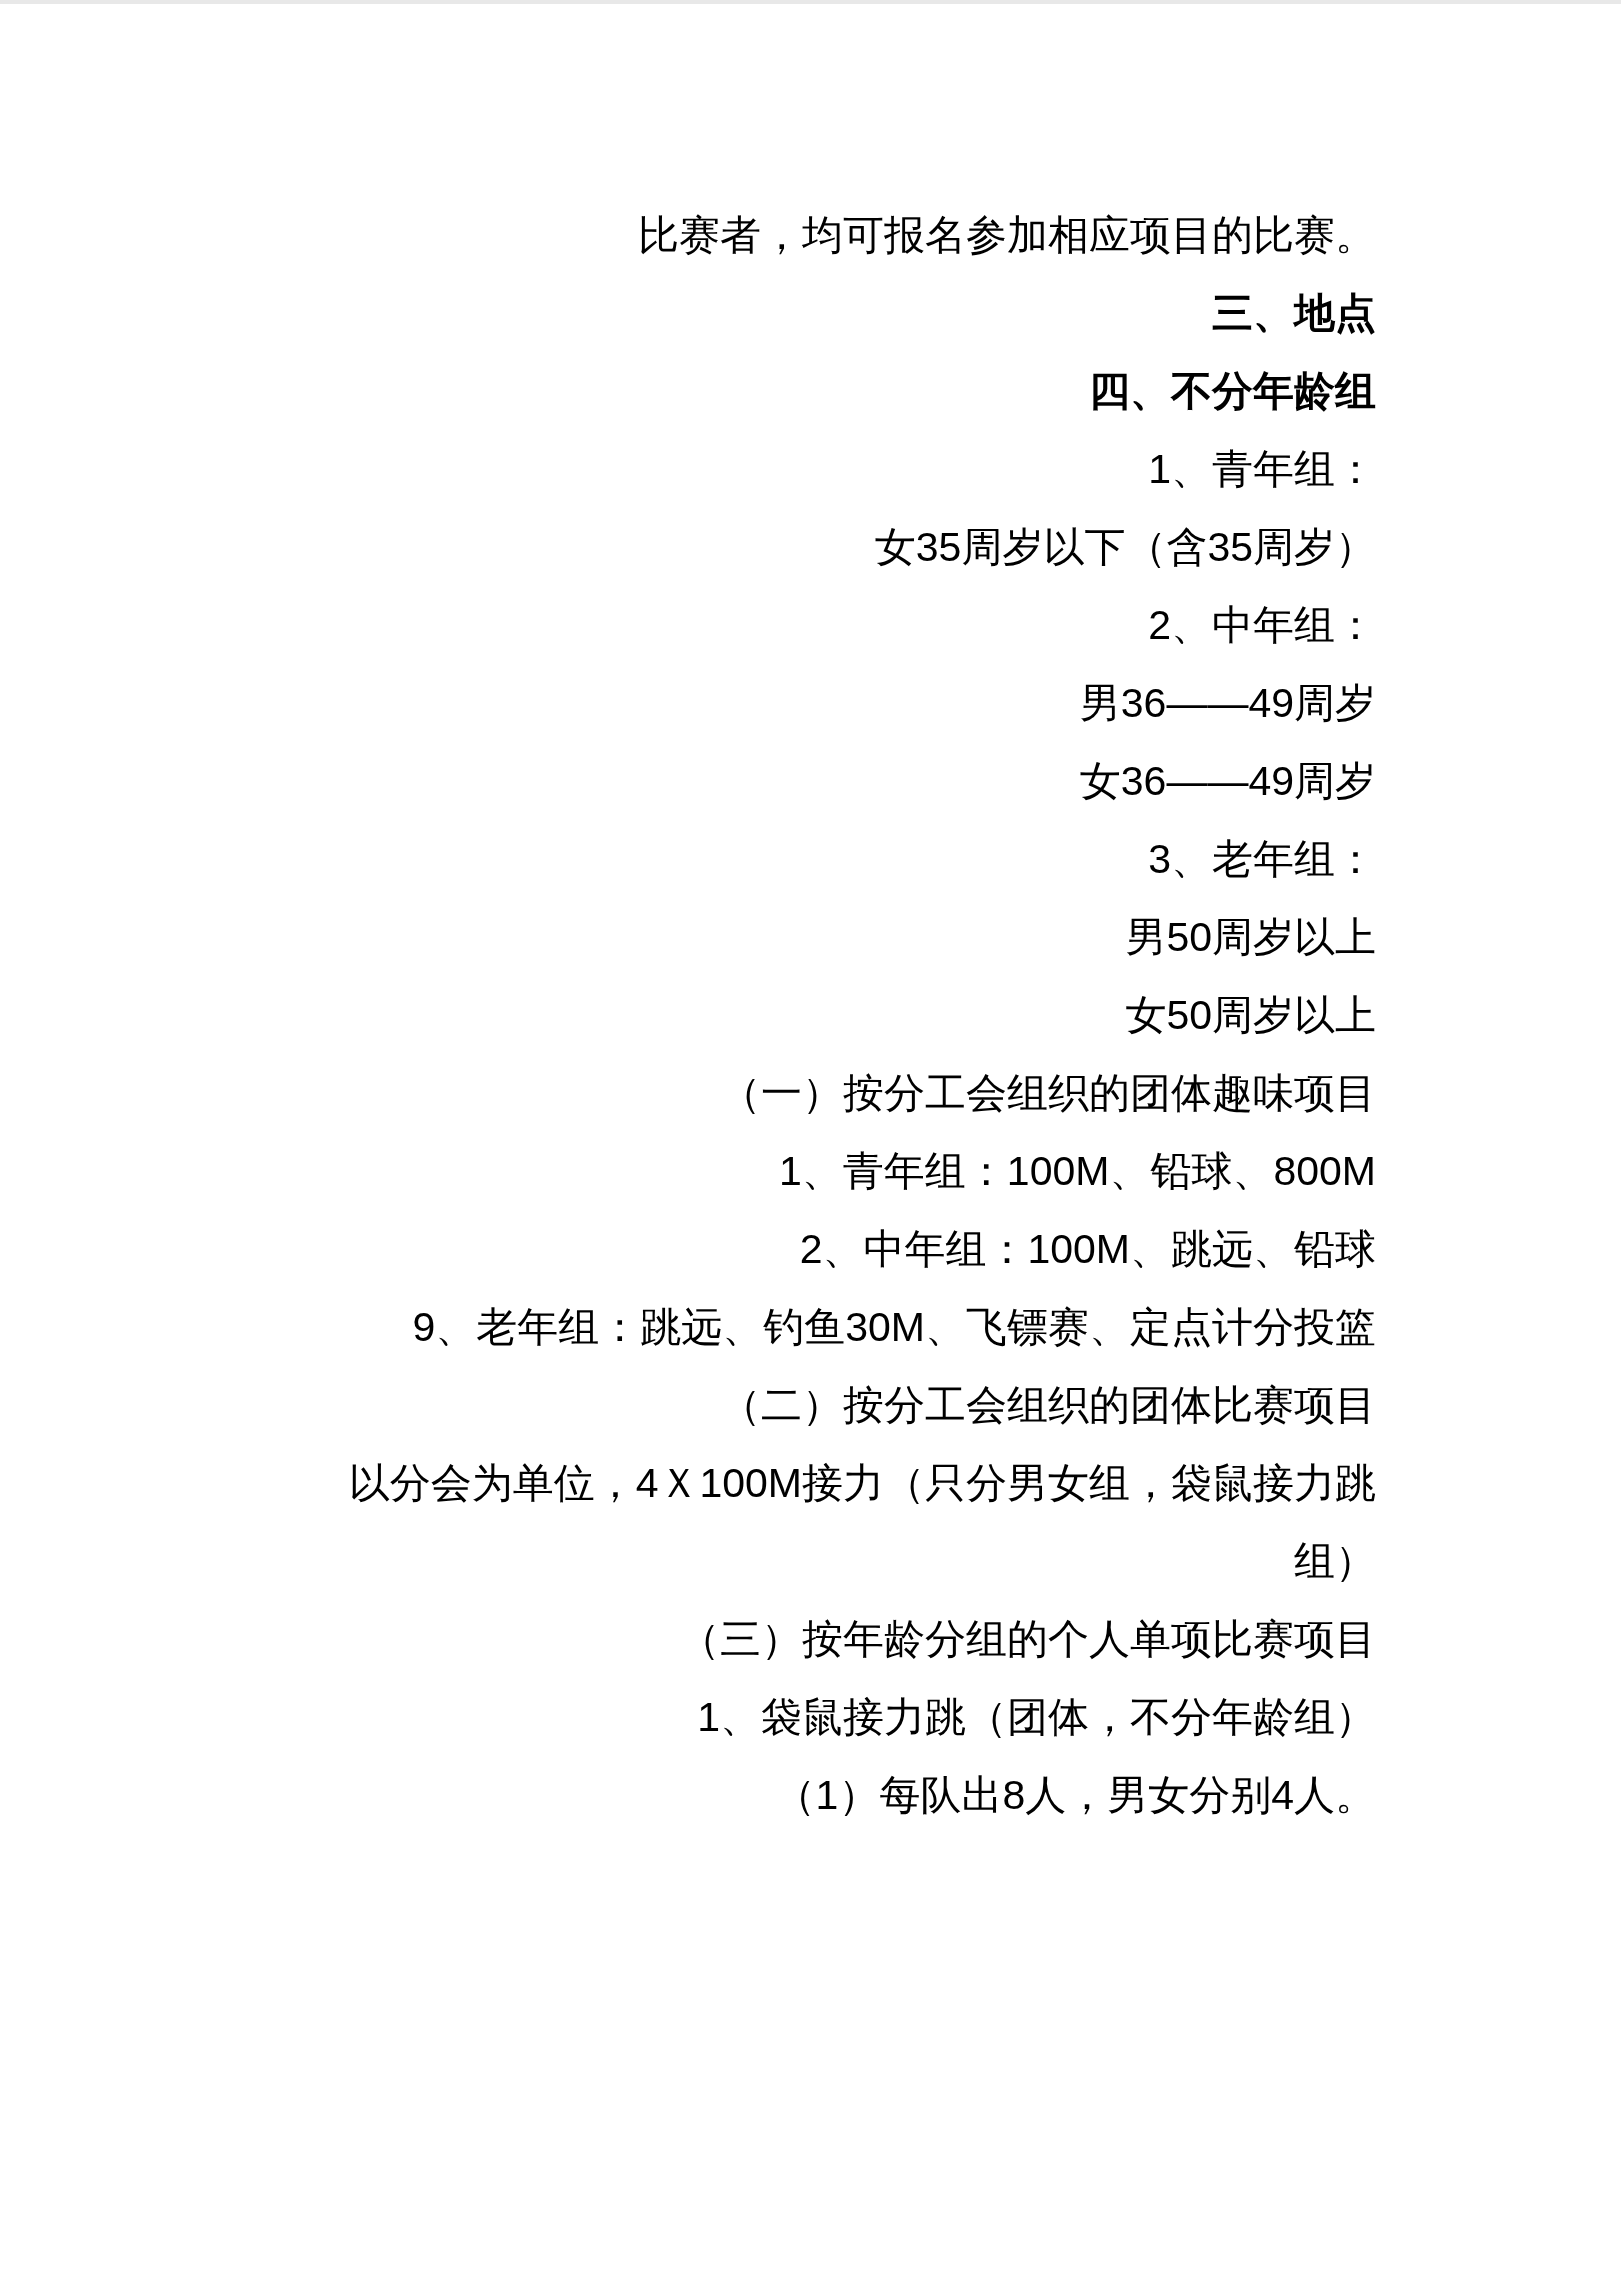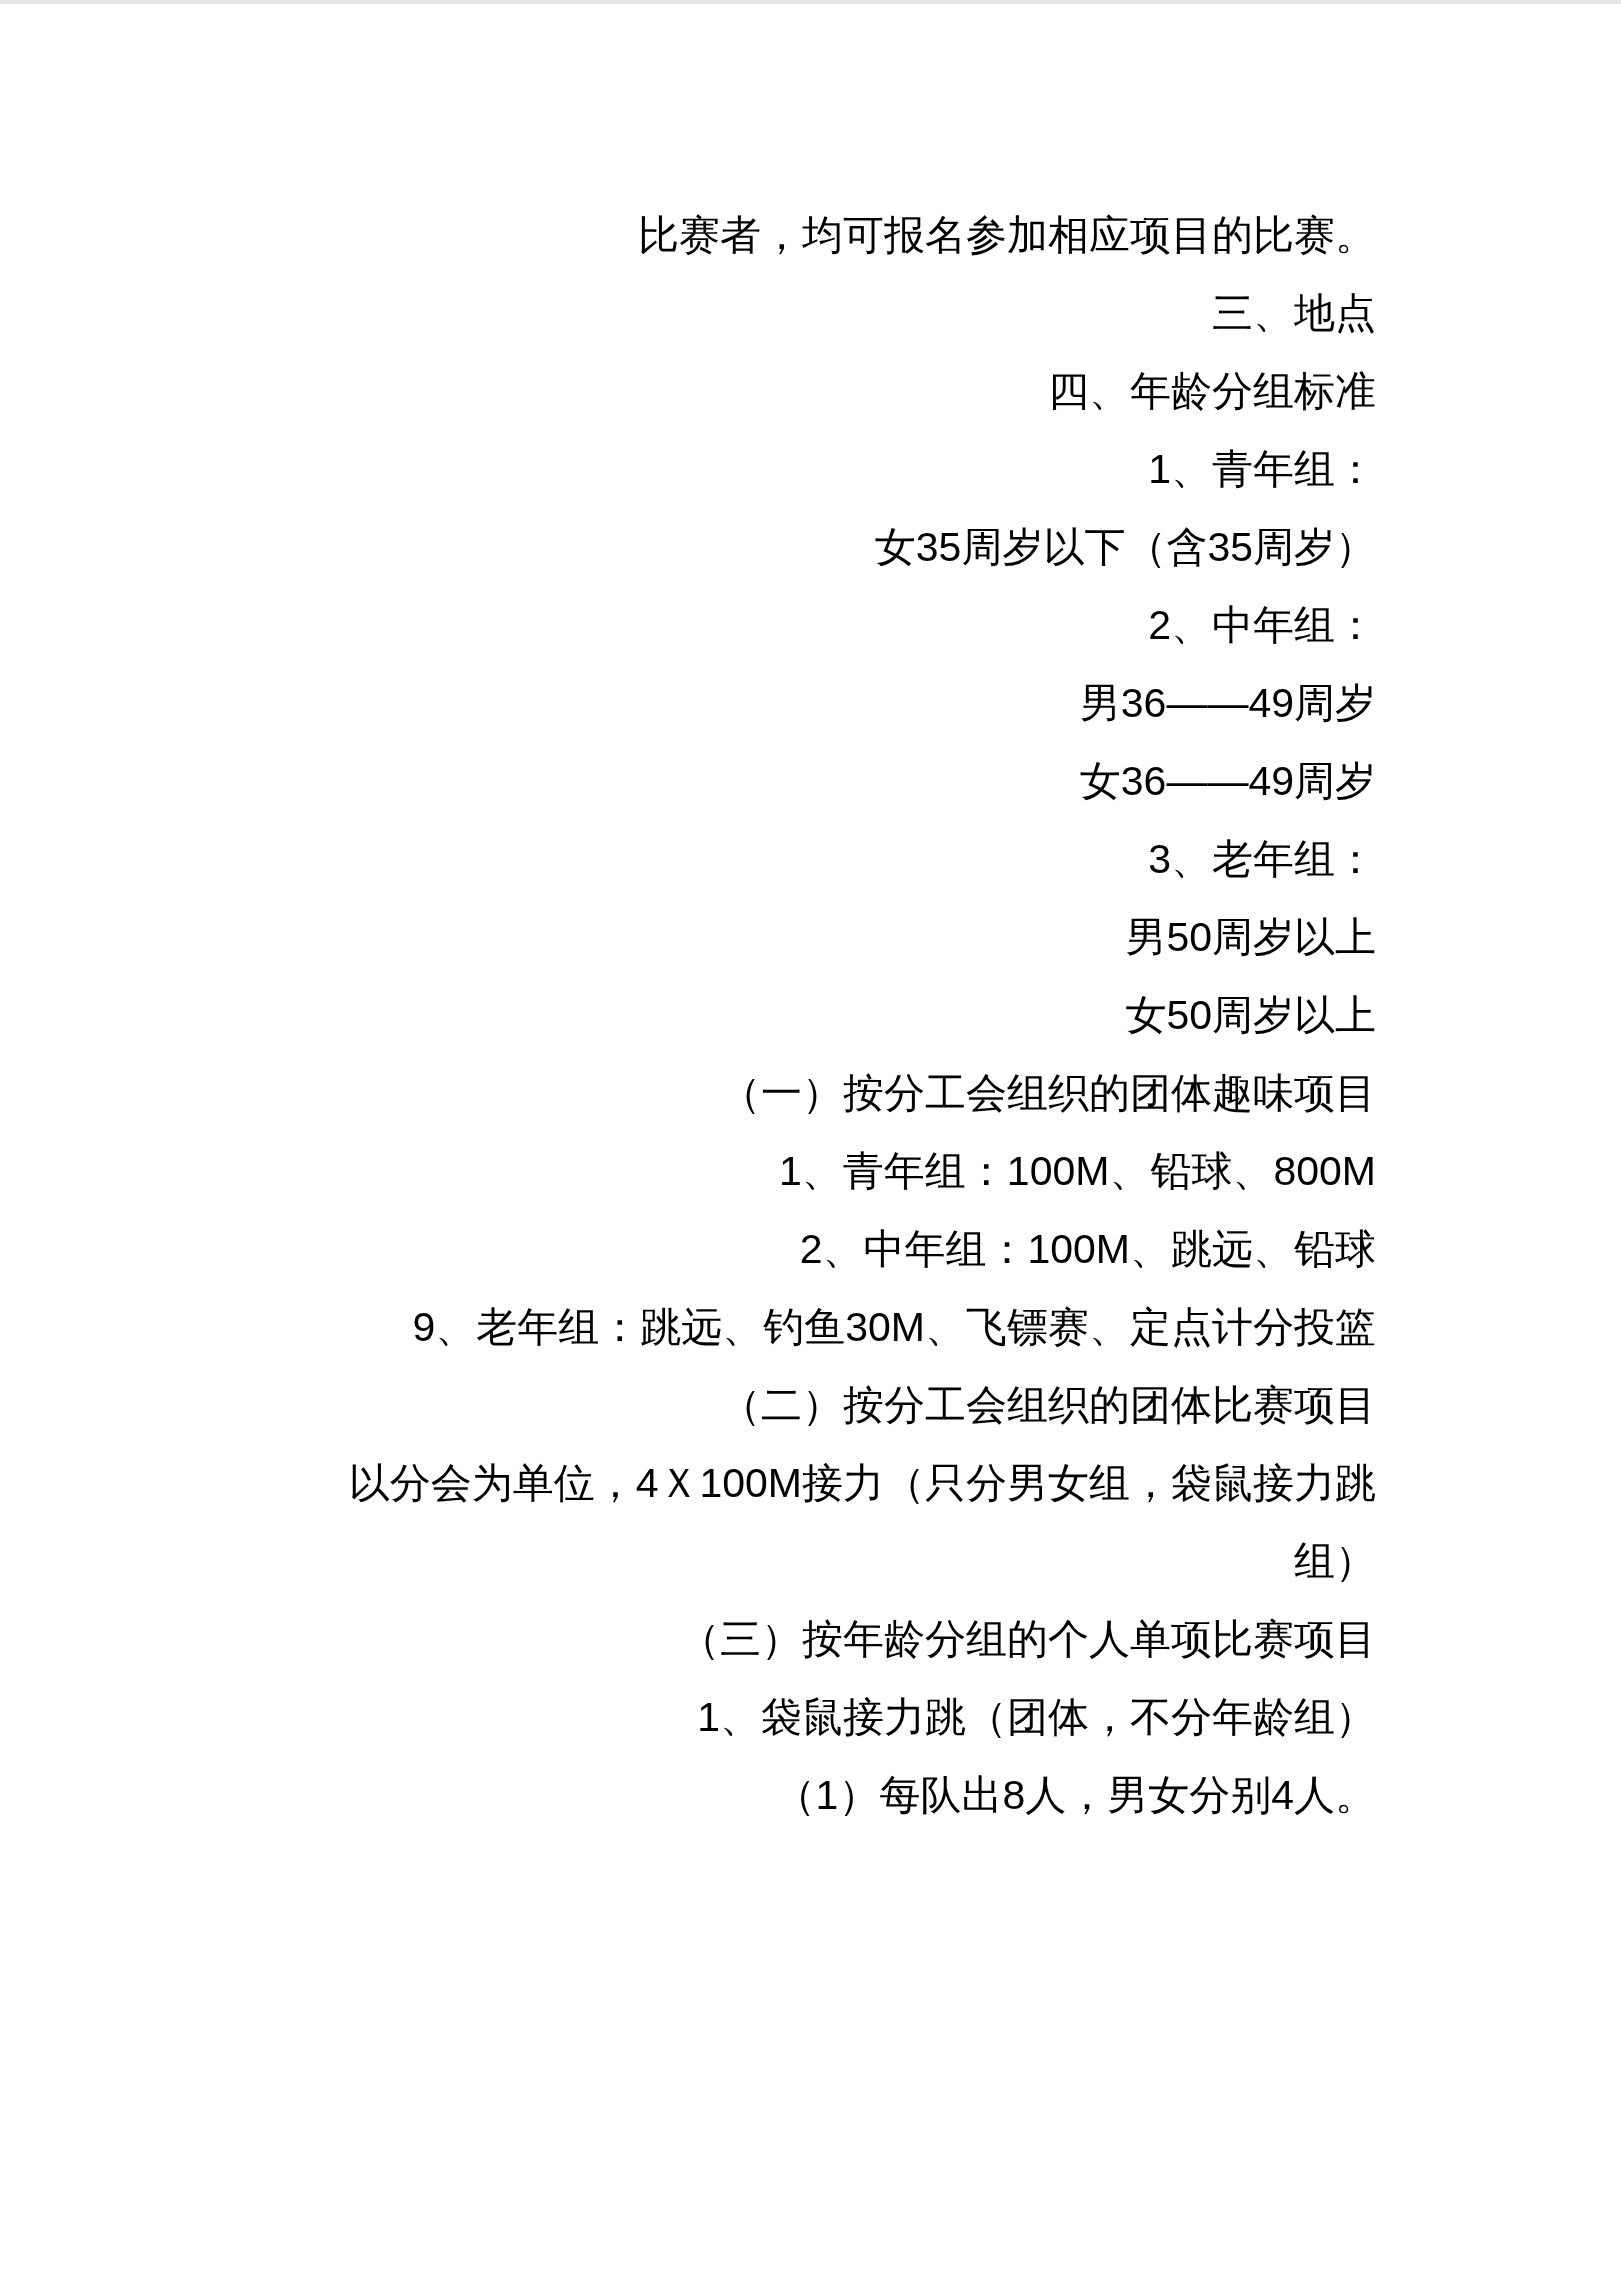--- a/index.html
+++ b/index.html
@@ -34,31 +34,31 @@
     word-break: break-all;
   }
   .content p.indent {
     text-indent: 82px;
   }
   .content p.flush {
     text-indent: 0;
   }
   .content p.heading {
     text-indent: 82px;
-    font-weight: 400;
+    font-weight: 700;
   }
 </style>
 </head>
 <body>
 
 <div class="page">
   <div class="content">
       <p class="flush">比赛者，均可报名参加相应项目的比赛。</p>
       <p class="heading">三、地点</p>
-      <p class="heading">四、年龄分组标准</p>
+      <p class="heading">四、不分年龄组</p>
       <p class="indent">1、青年组：</p>
       <p class="indent">女35周岁以下（含35周岁）</p>
       <p class="indent">2、中年组：</p>
       <p class="indent">男36——49周岁</p>
       <p class="indent">女36——49周岁</p>
       <p class="indent">3、老年组：</p>
       <p class="indent">男50周岁以上</p>
       <p class="indent">女50周岁以上</p>
       <p class="indent">（一）按分工会组织的团体趣味项目</p>
       <p class="indent">1、青年组：100M、铅球、800M</p>

